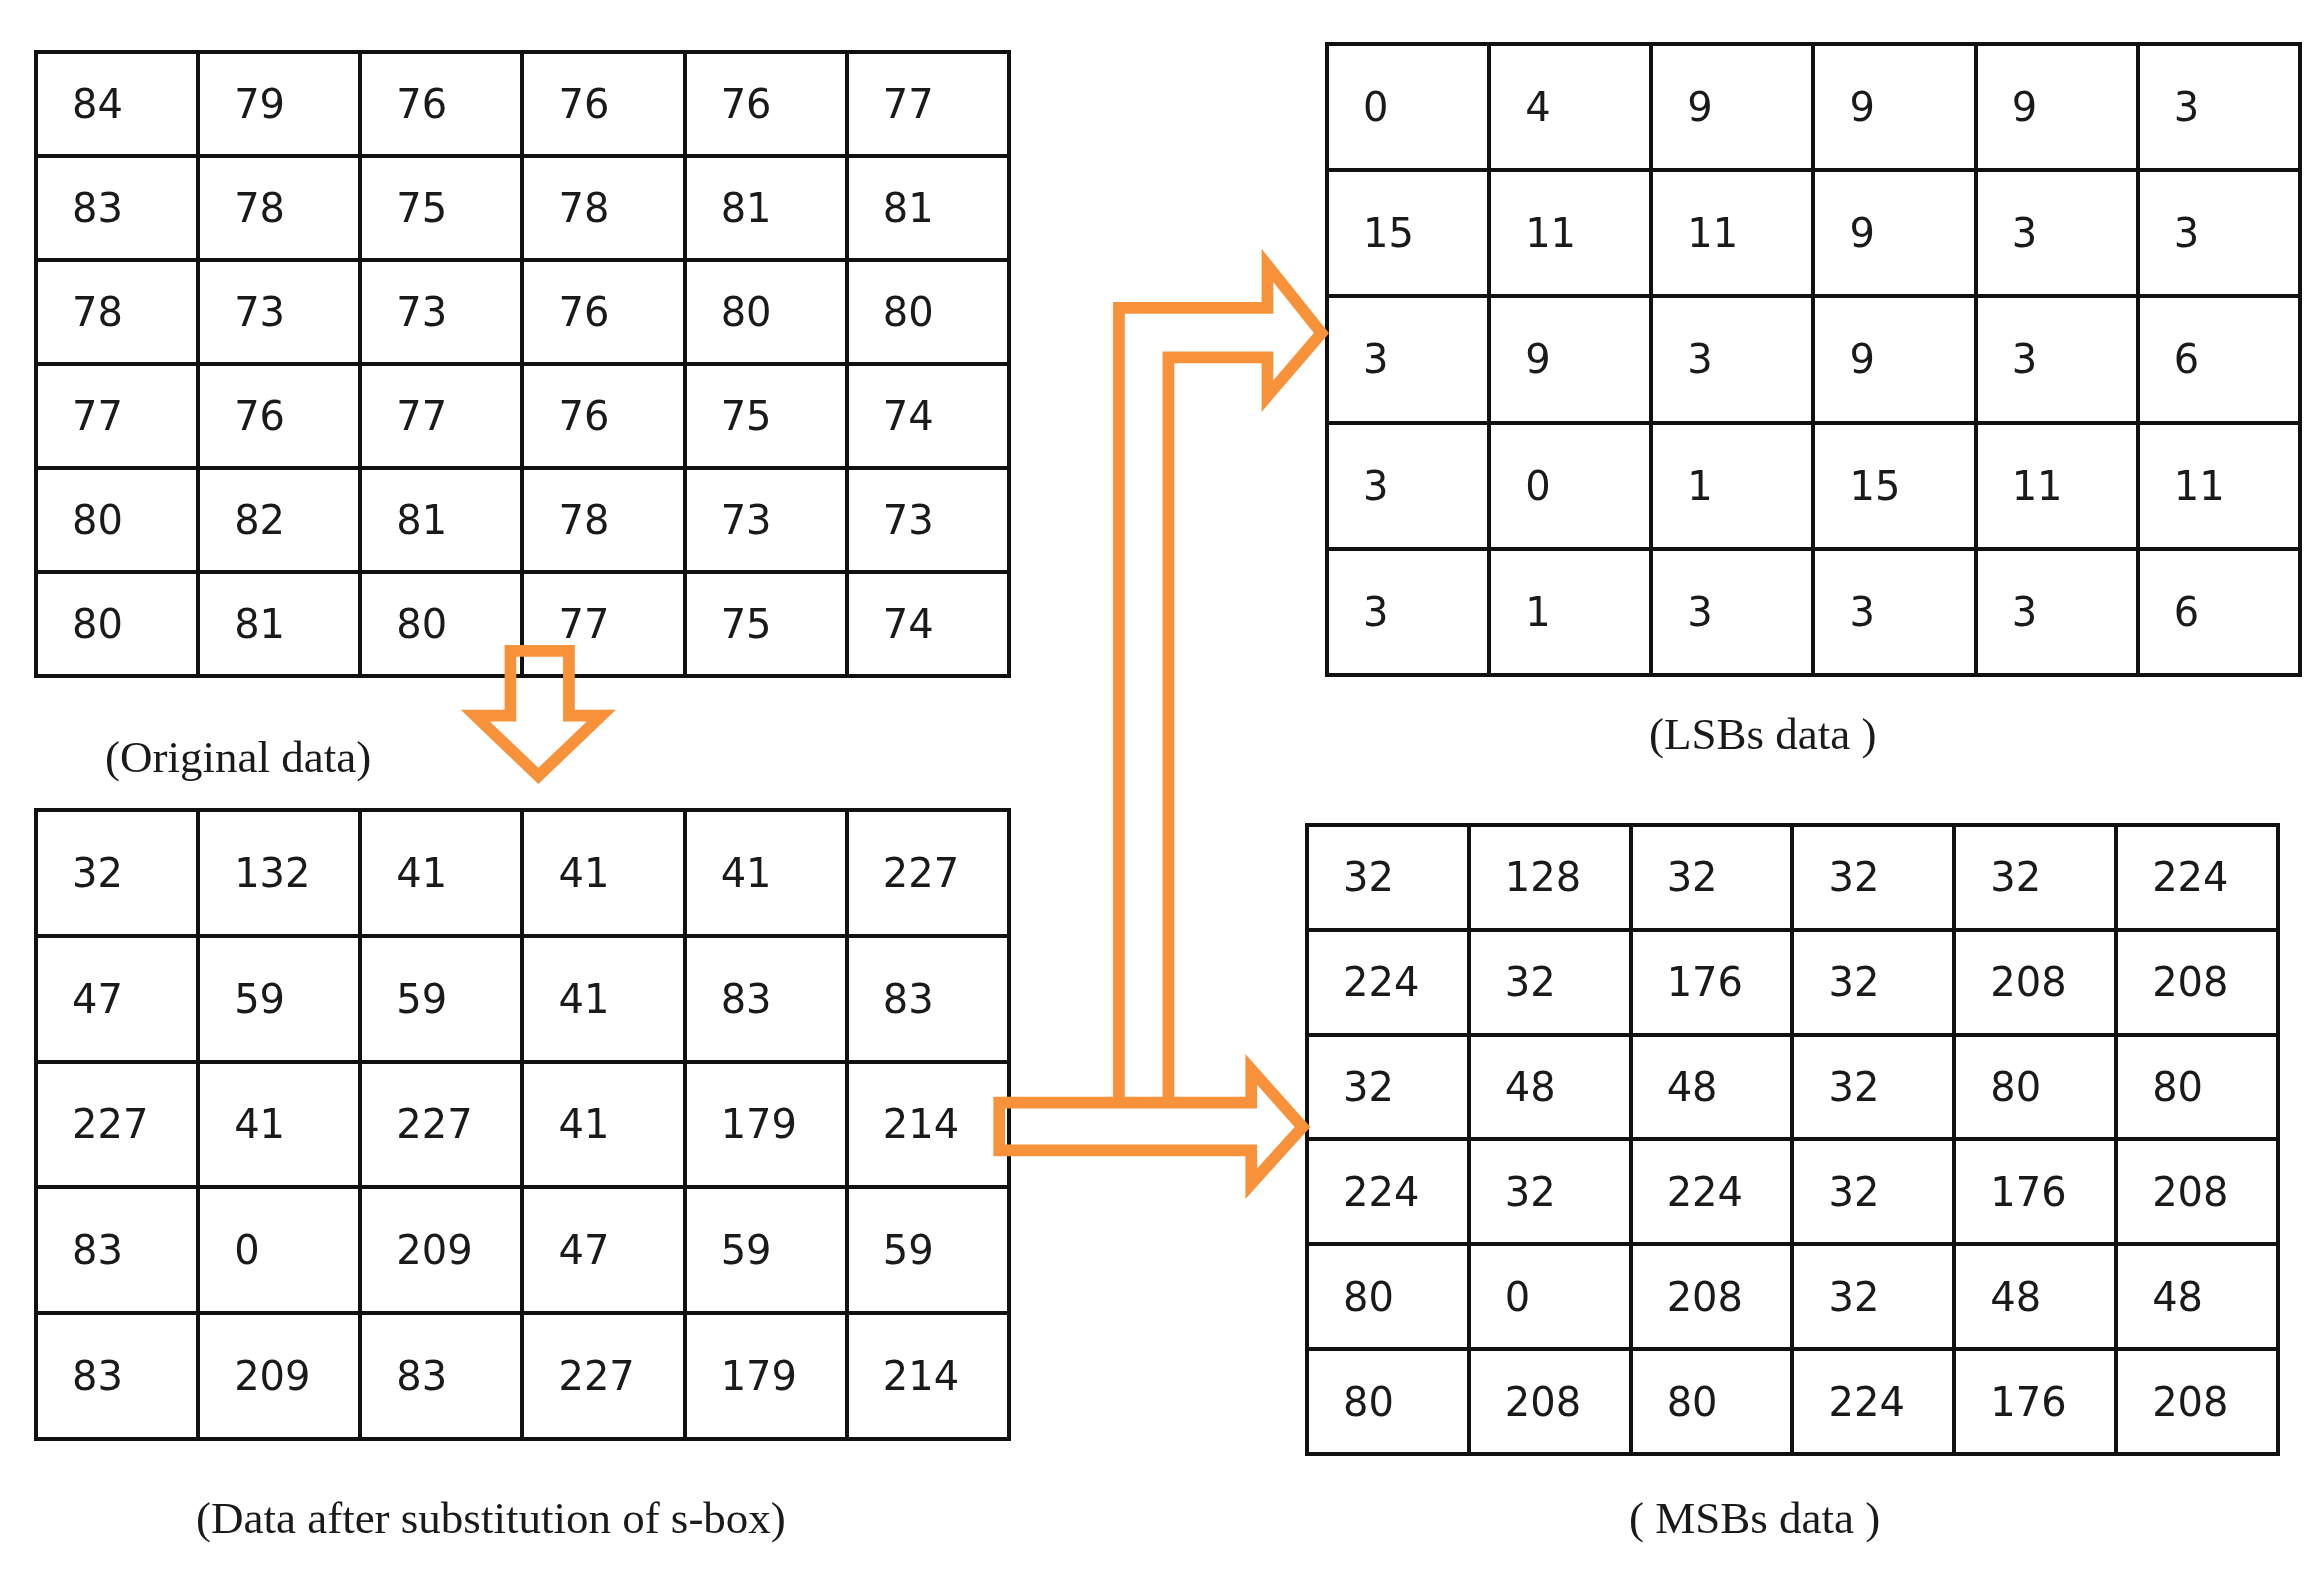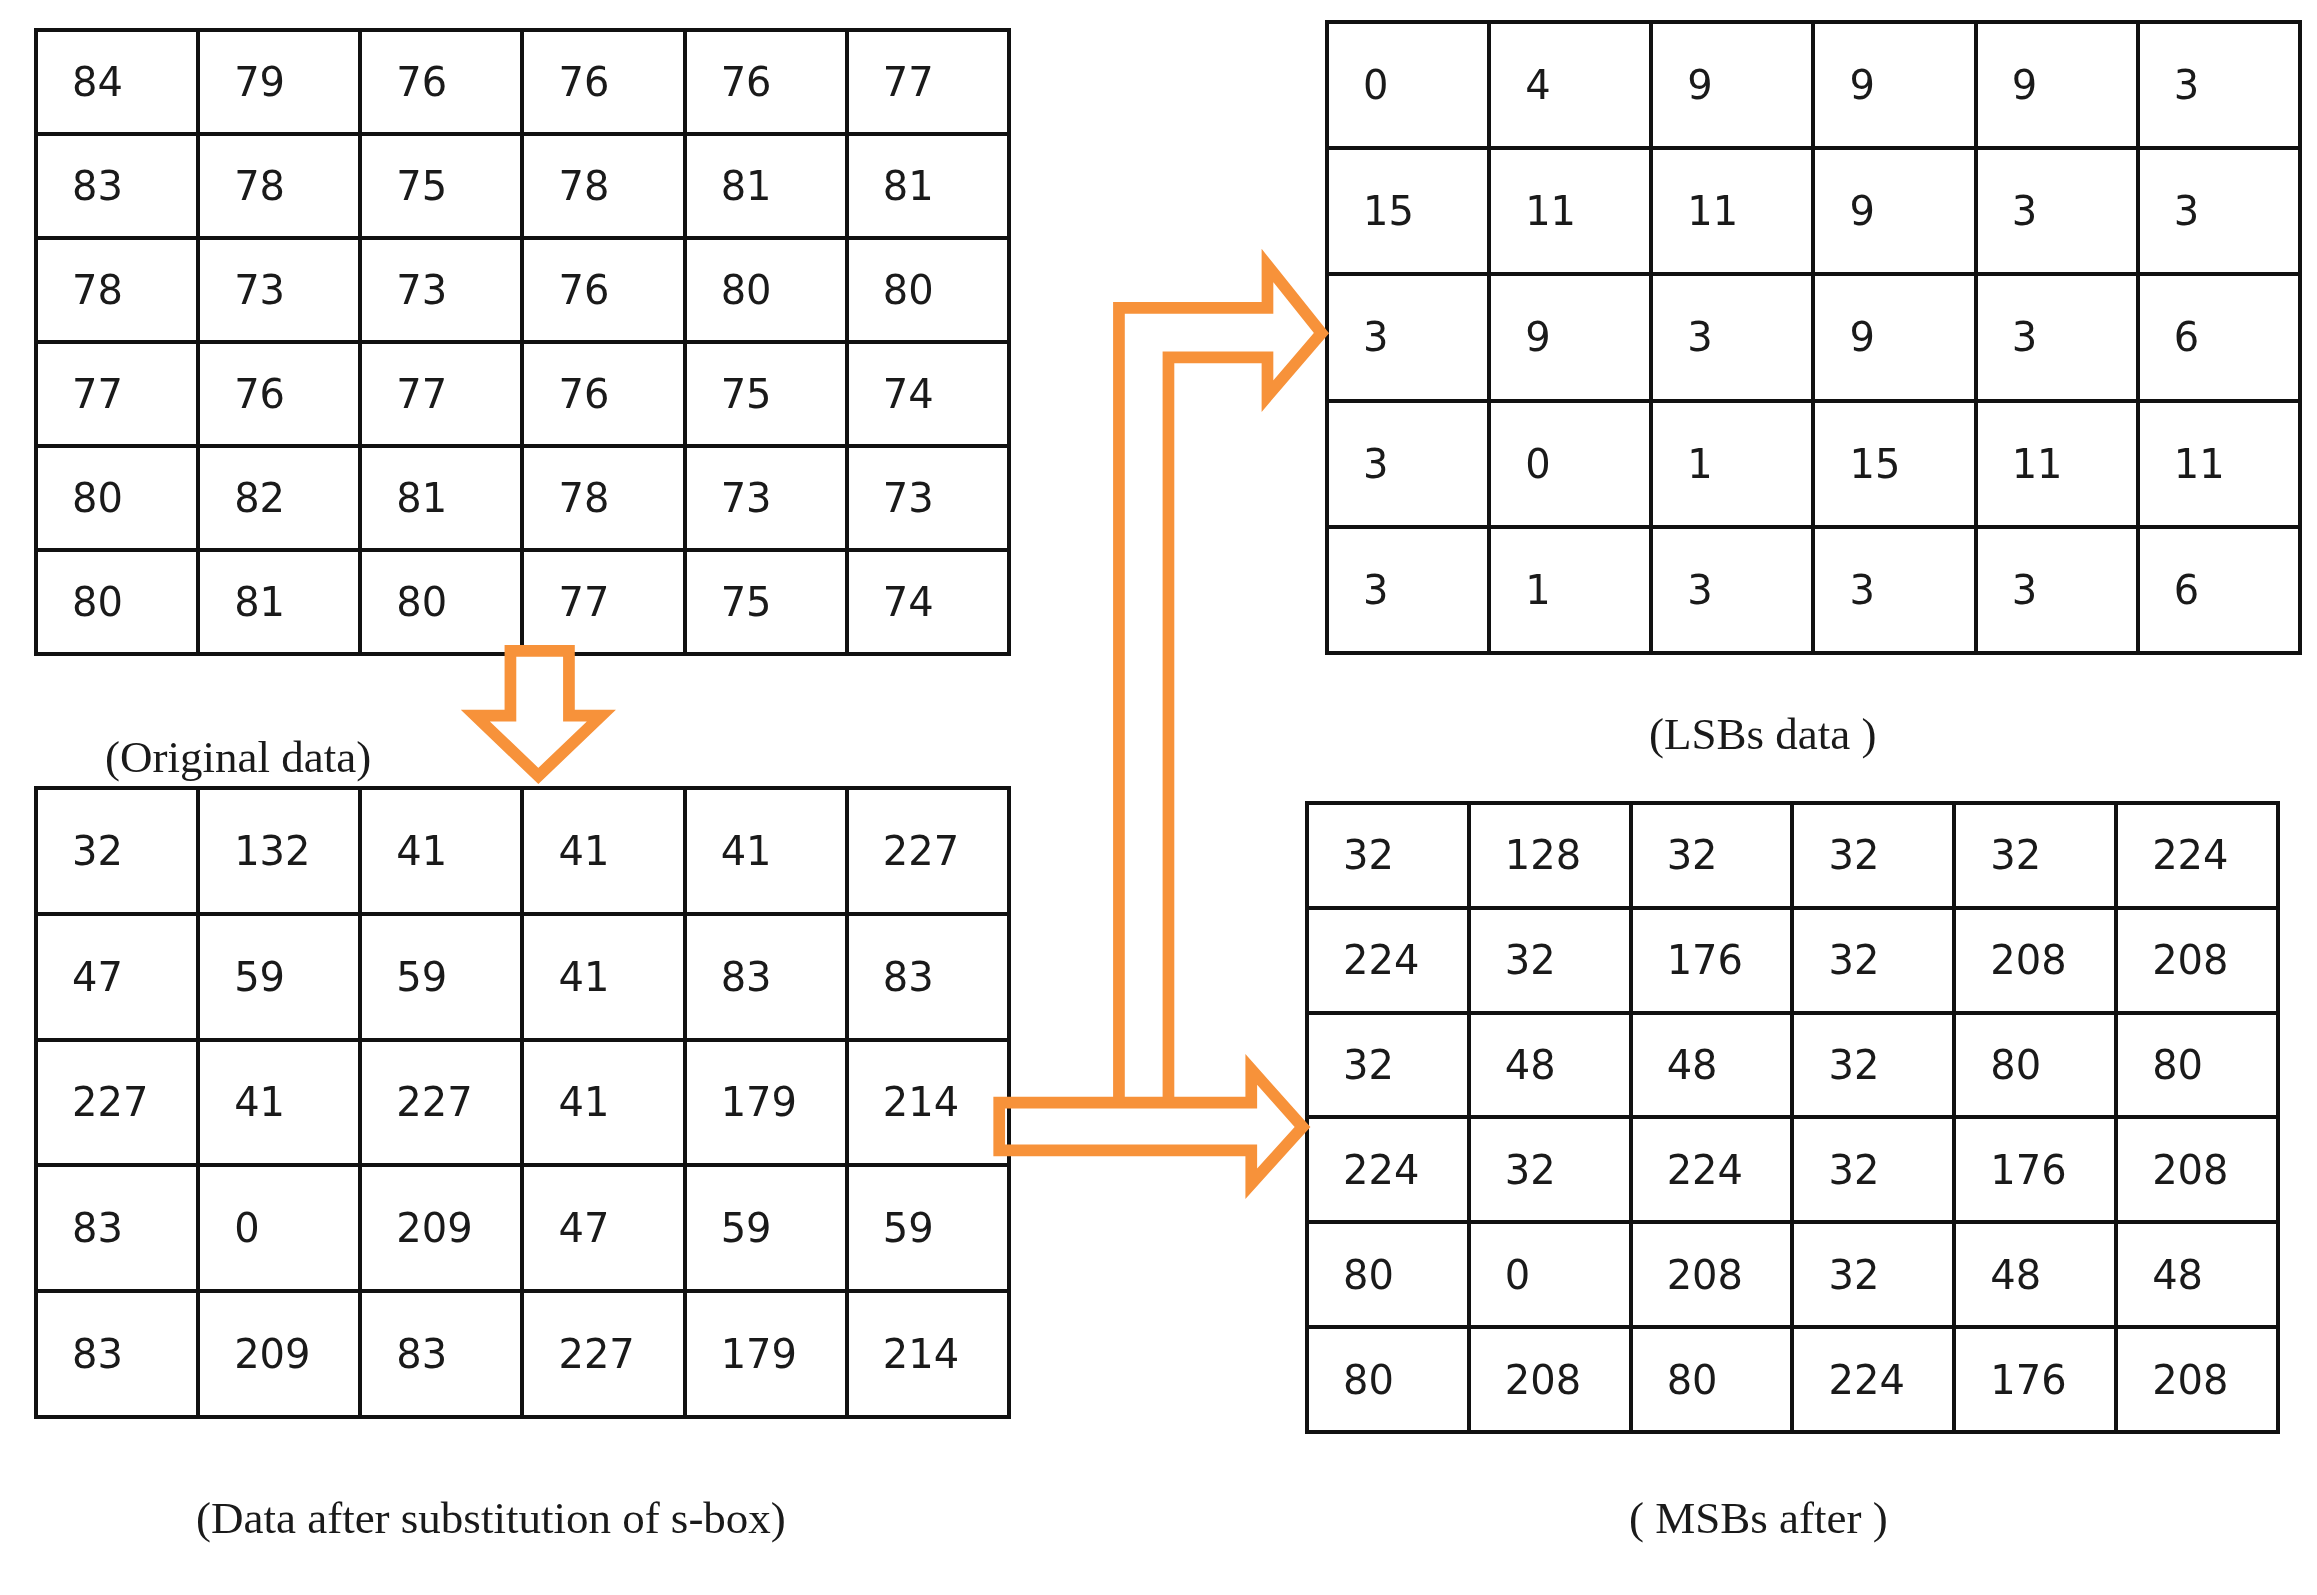--- a/index.html
+++ b/index.html
@@ -4,20 +4,21 @@
 <style>
   html, body { margin: 0; padding: 0; background: #ffffff; }
   body { width: 2318px; height: 1596px; position: relative; overflow: hidden; }
   .grid {
     position: absolute;
     border-collapse: collapse;
     table-layout: fixed;
     font-family: "DejaVu Sans", sans-serif;
     font-size: 40px;
     color: #1a1a1a;
+    margin-top: 22px;
   }
   .grid td {
     border: 4.5px solid #111111;
     padding: 0 0 0 34px;
     text-align: left;
     vertical-align: middle;
     white-space: nowrap;
   }
   .caption {
     position: absolute;
@@ -222,21 +223,21 @@
       <tr>
         <td>80</td>
         <td>208</td>
         <td>80</td>
         <td>224</td>
         <td>176</td>
         <td>208</td>
       </tr>
     </tbody>
 </table>
-<div class="caption" style="left:1629px; top:1492px;">( MSBs after )</div>
+<div class="caption" style="left:1629px; top:1492px;">( MSBs data )</div>
 
 <svg id="arrows" width="2318" height="1596" viewBox="0 0 2575 1773">
   <g fill="none" stroke="#F7923A" stroke-width="13" stroke-linejoin="miter">
 
     <path d="M 567 723 L 632 723 L 632 795 L 668 795 L 598 862 L 528 795 L 567 795 Z"></path>
 
     <path d="M 1110 1225 L 1390 1225 L 1390 1188 L 1447 1252 L 1390 1315 L 1390 1278 L 1110 1278 Z"></path>
 
     <path d="M 1243 1225 L 1243 342 L 1408 342 L 1408 295 L 1468 370 L 1408 440 L 1408 397 L 1298 397 L 1298 1225"></path>
   </g>

